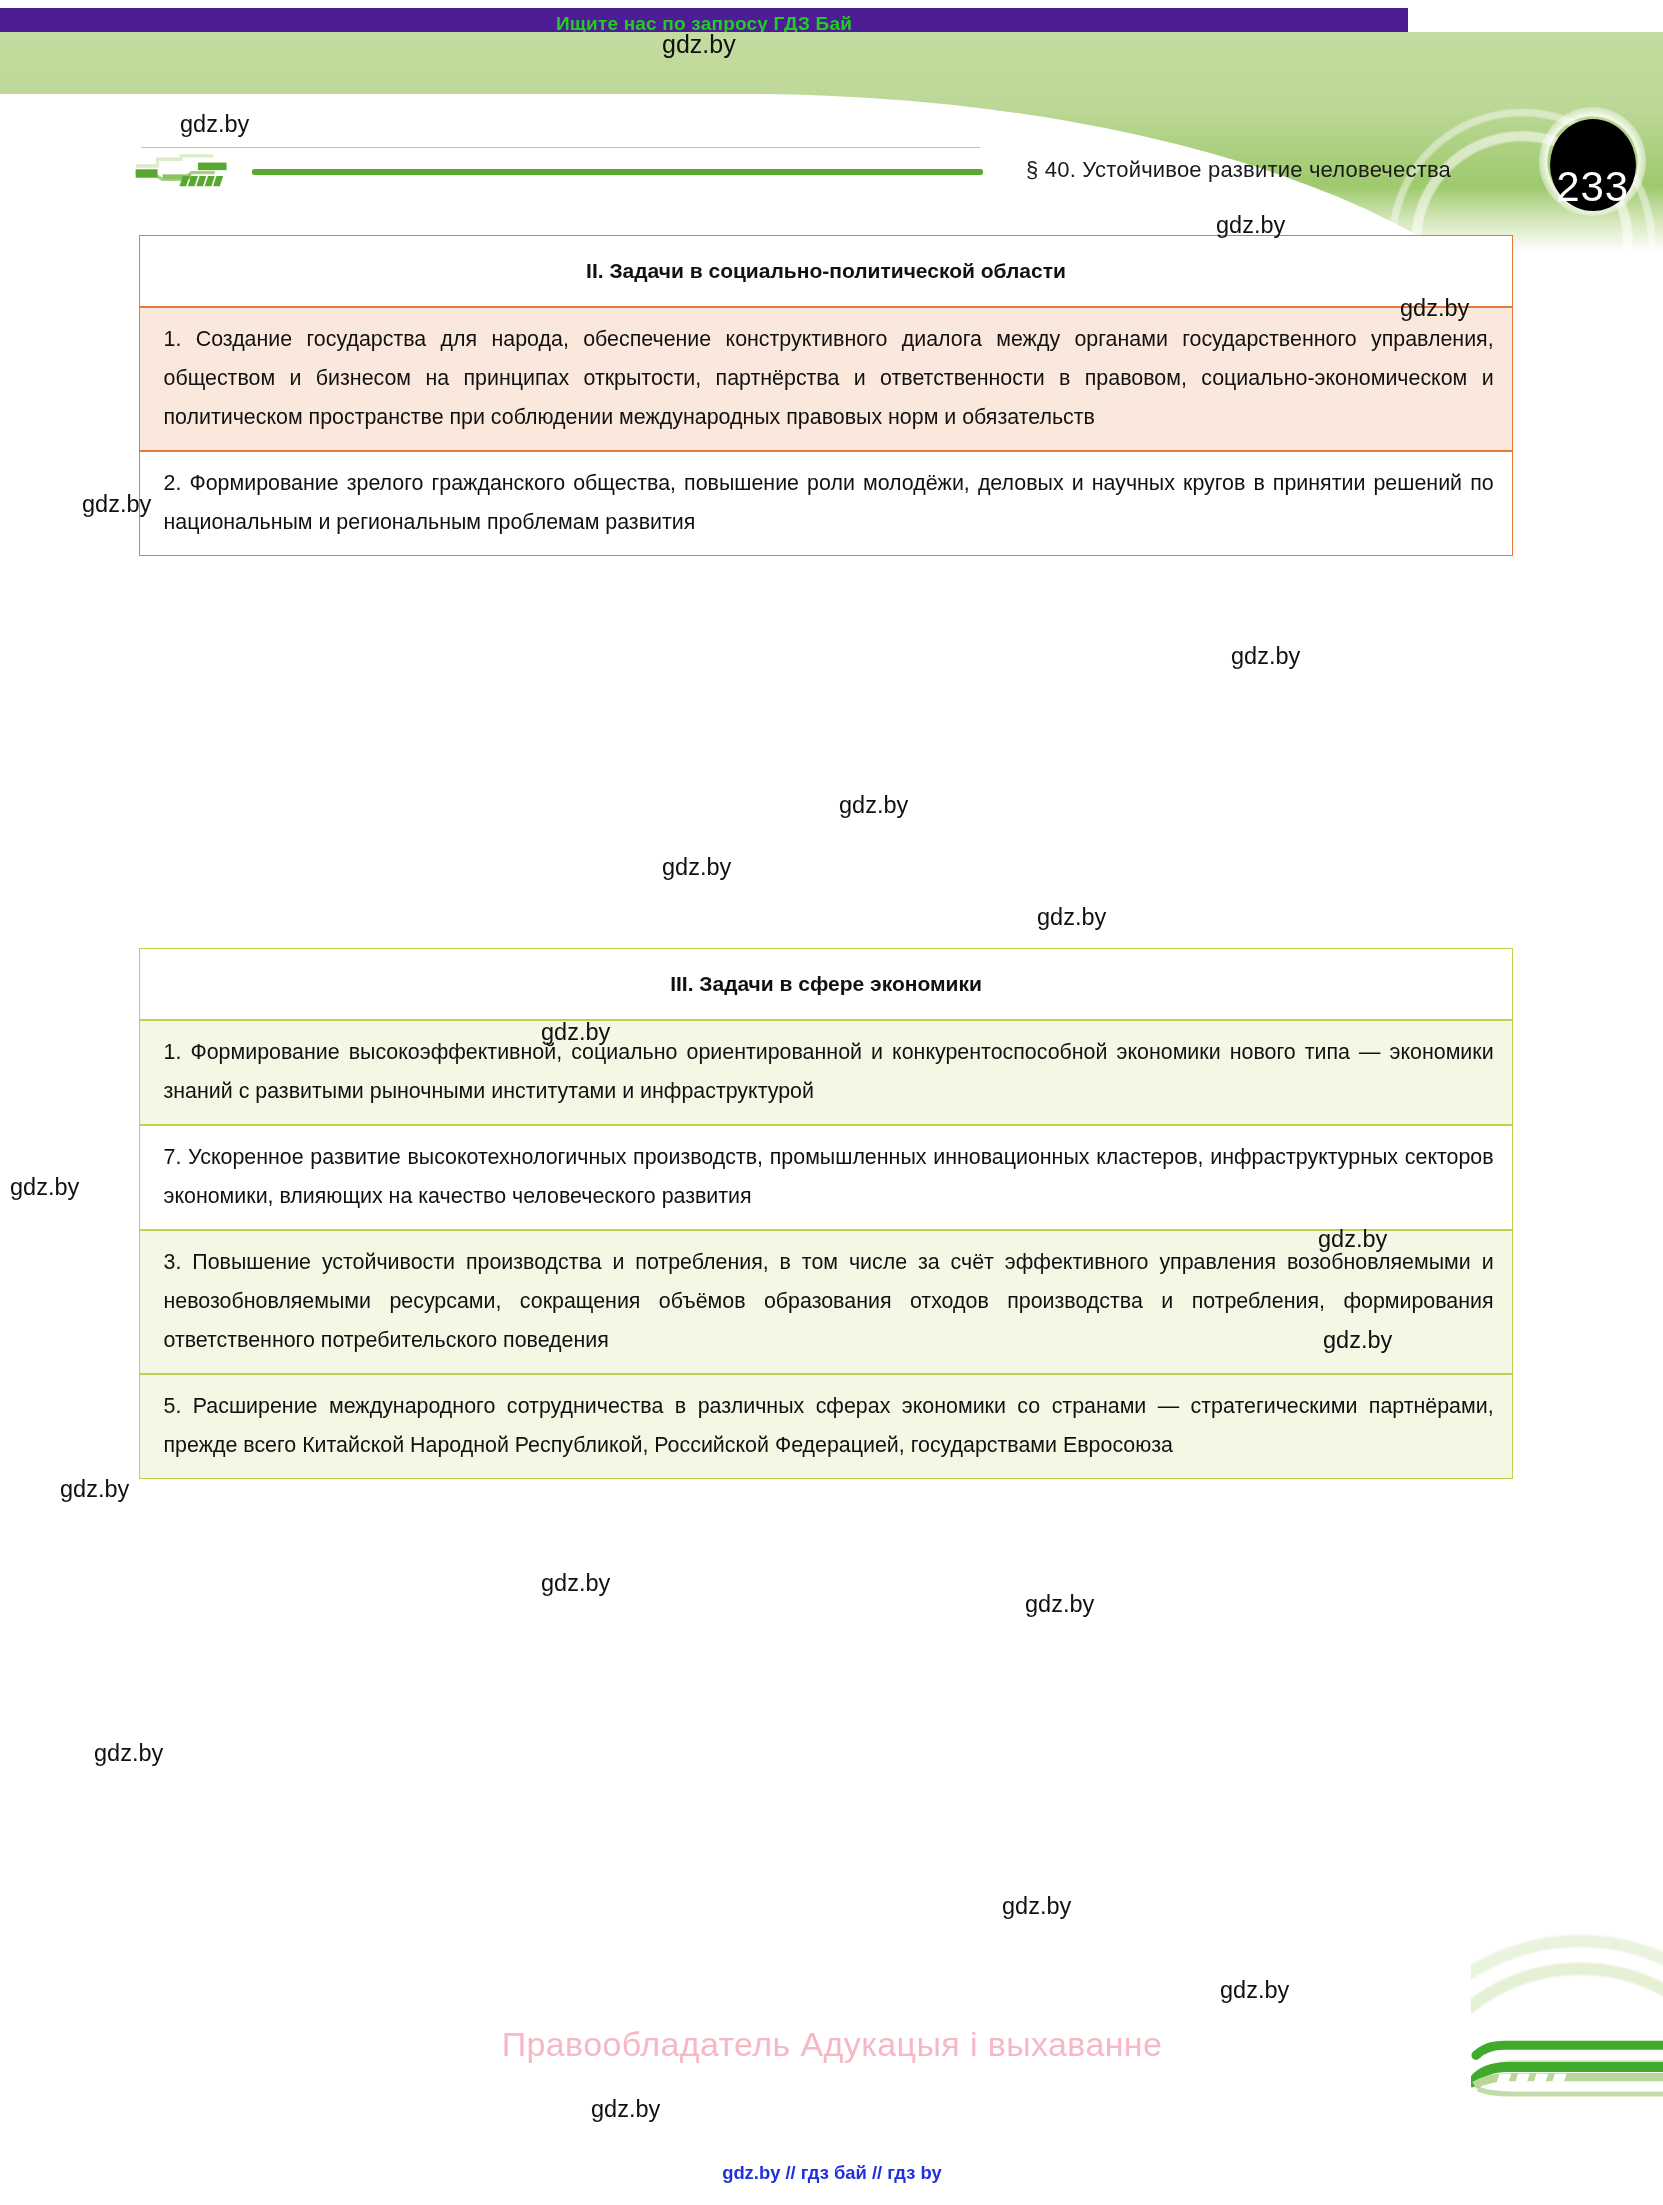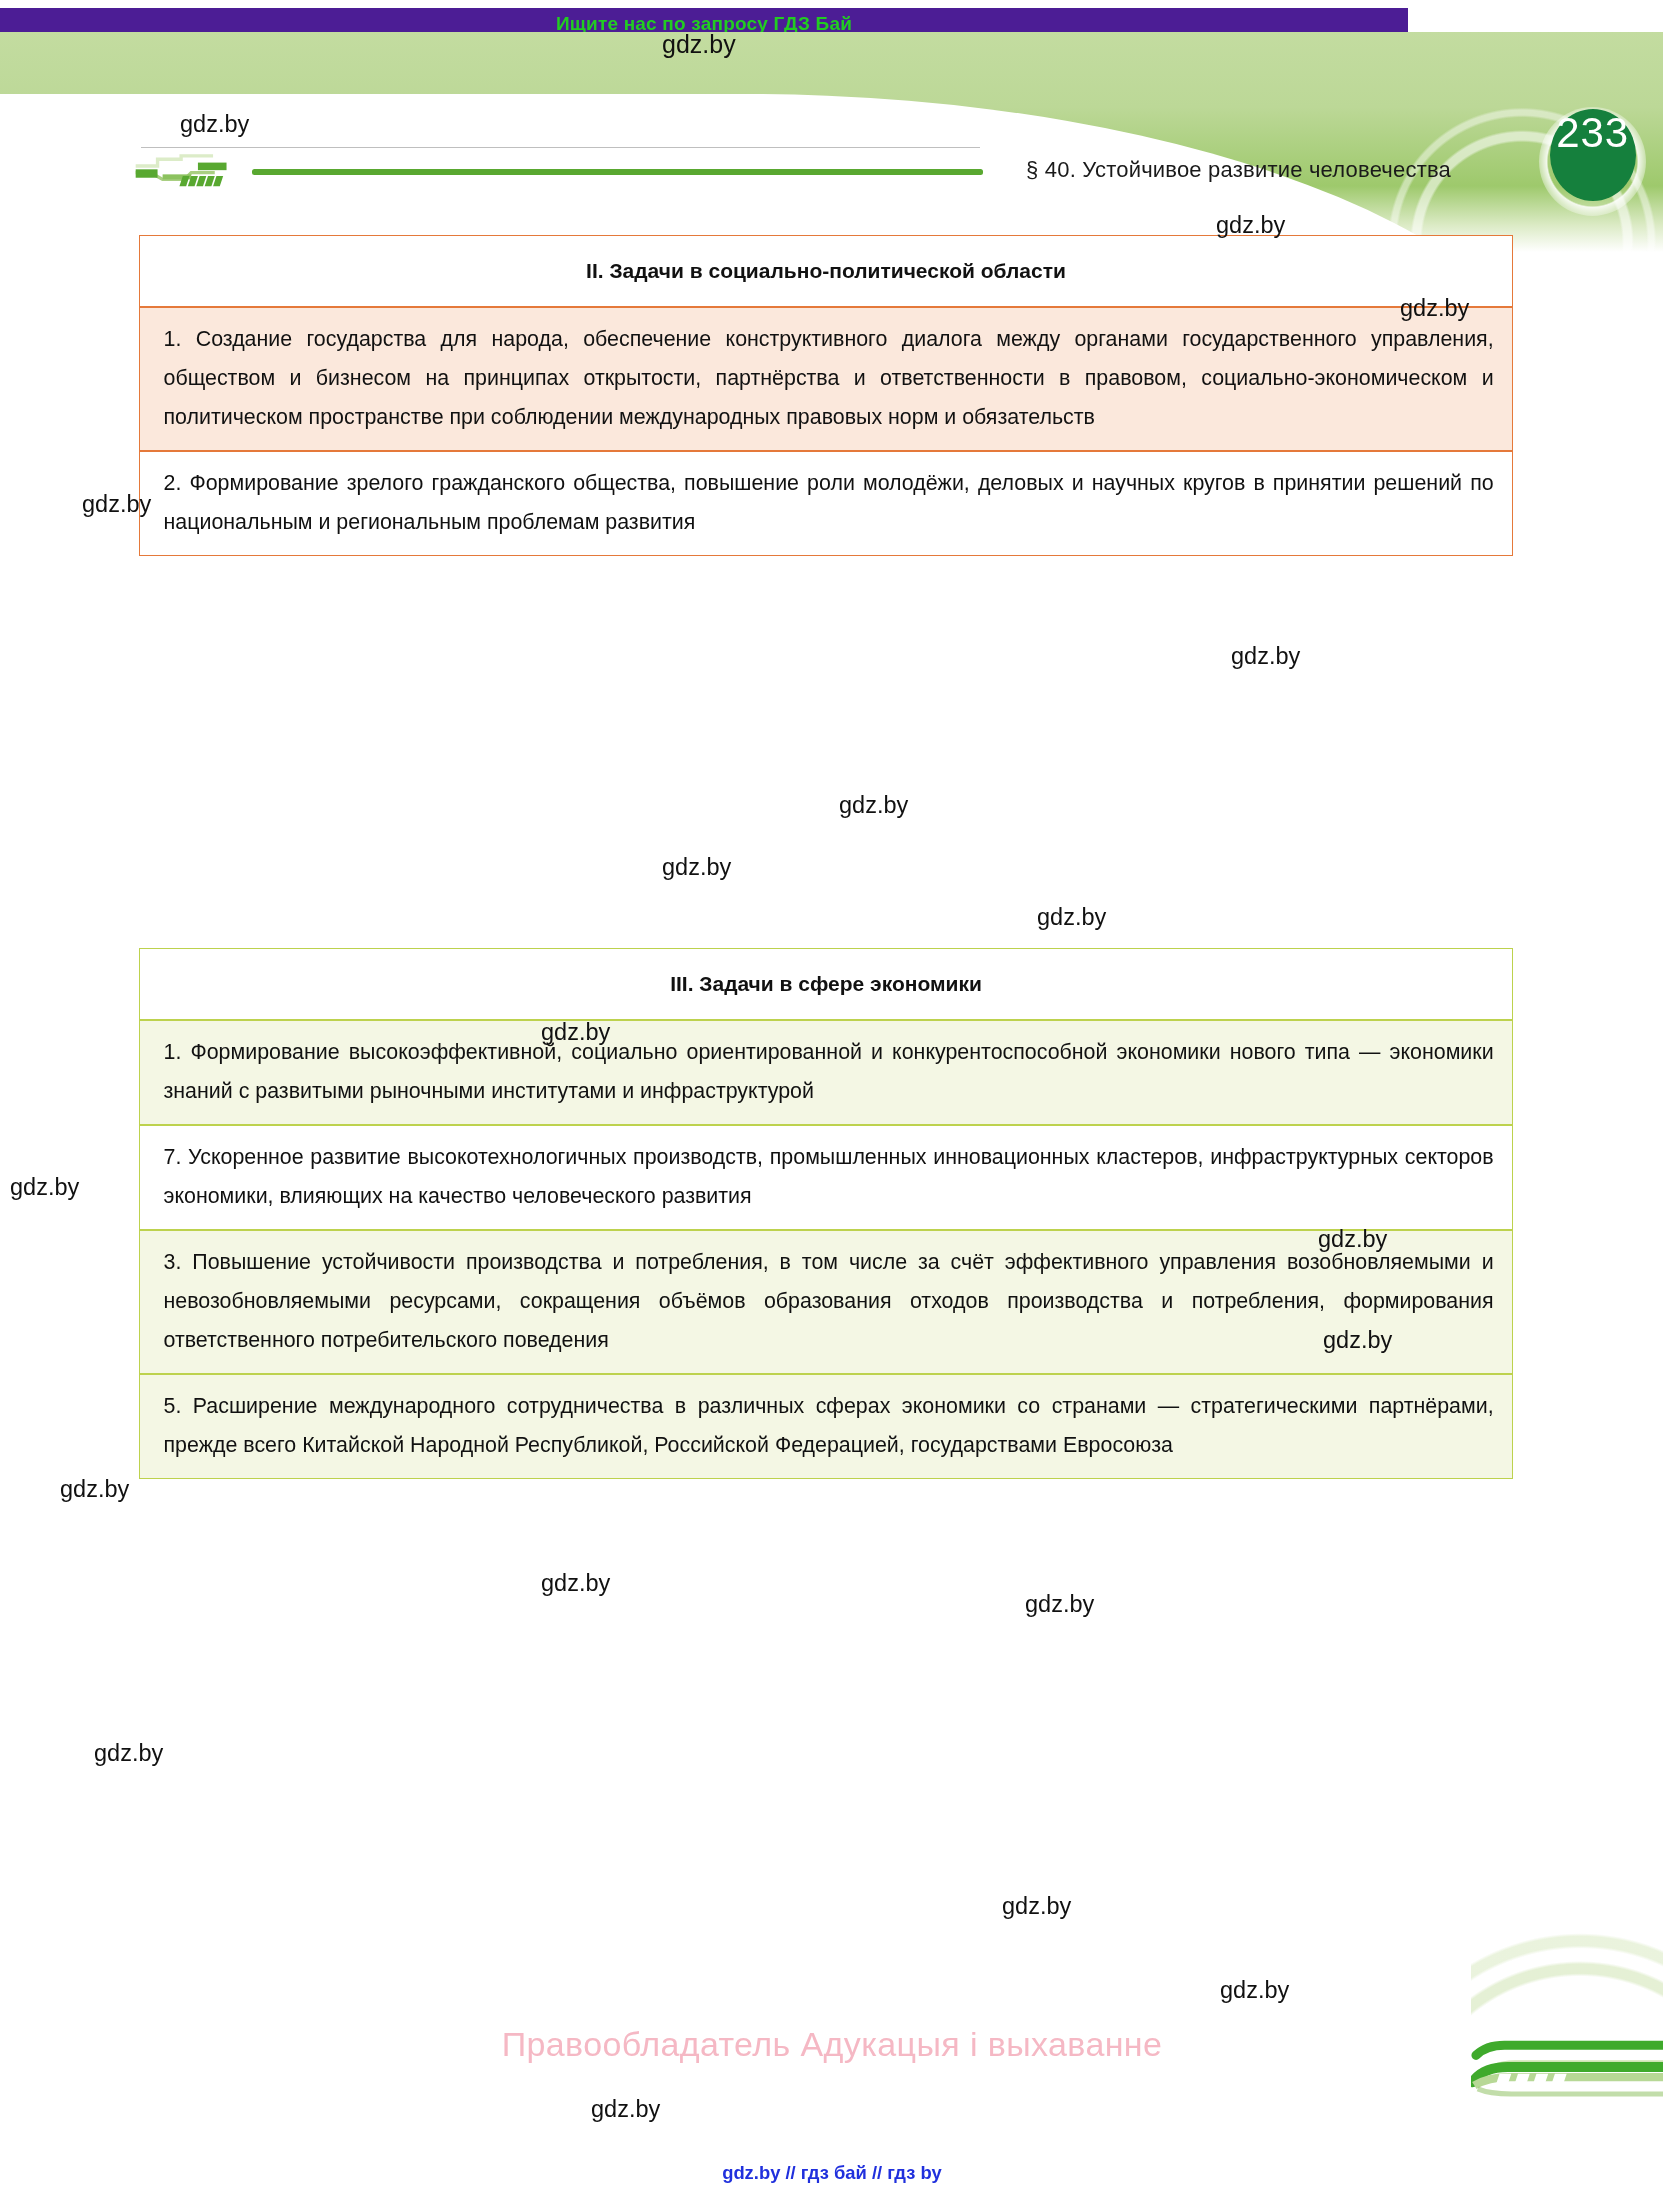--- a/index.html
+++ b/index.html
@@ -49,23 +49,23 @@
 
   
   #page-badge-wrap{
     position:absolute;right:18.4px;top:107px;width:107px;height:109px;
   }
   #page-badge-halo{
     position:absolute;left:0;top:0;width:107px;height:109px;border-radius:50%;
     background:radial-gradient(circle at 50% 50%, rgba(255,255,255,.0) 58%, rgba(255,255,255,.85) 60%, rgba(255,255,255,.0) 78%);
   }
   #page-badge{
-    position:absolute;left:11px;top:2px;width:86px;height:92px;border-radius:50%;
-    background:#15803d;
-    display:flex;align-items:flex-start;justify-content:center;
+    position:absolute;left:11px;top:12px;width:86px;height:92px;border-radius:50%;
+    background:#000000;
+    display:flex;align-items:flex-end;justify-content:center;
   }
   #page-number{
     color:#ffffff;font-size:42px;font-weight:400;letter-spacing:0.8px;
     font-family:"Liberation Sans", sans-serif;
   }
 
   
   #running-head{
     position:absolute;left:0;top:147px;width:1664px;height:59px;
   }

